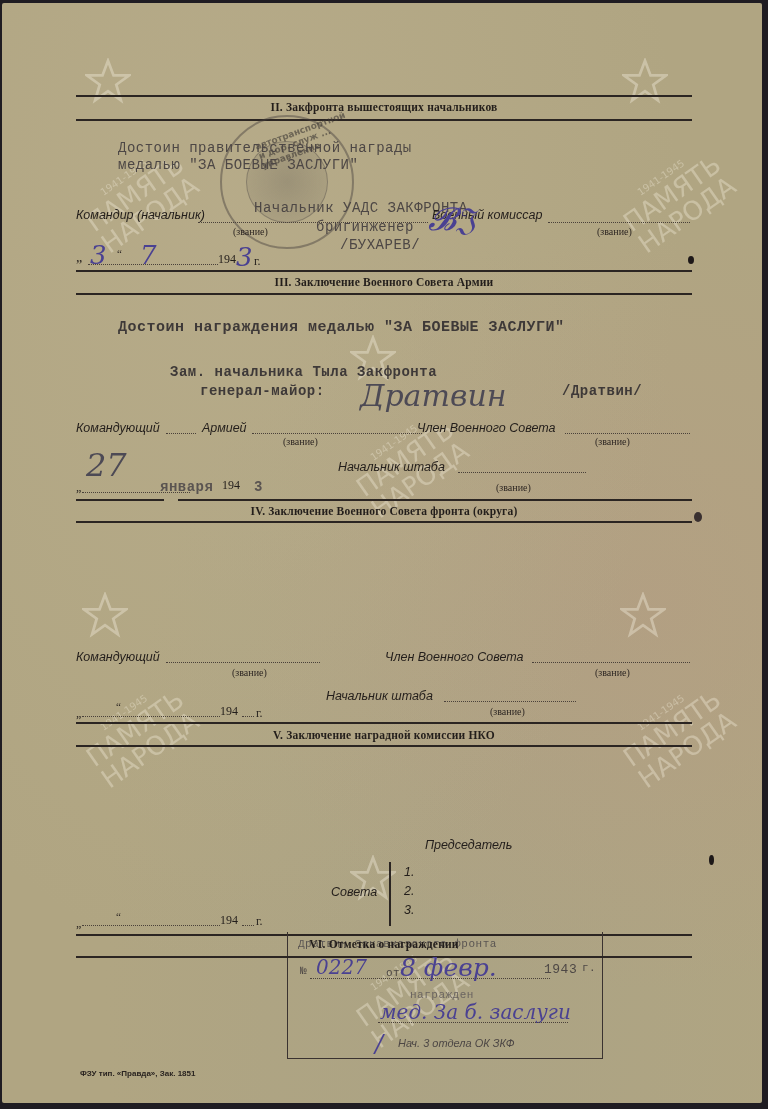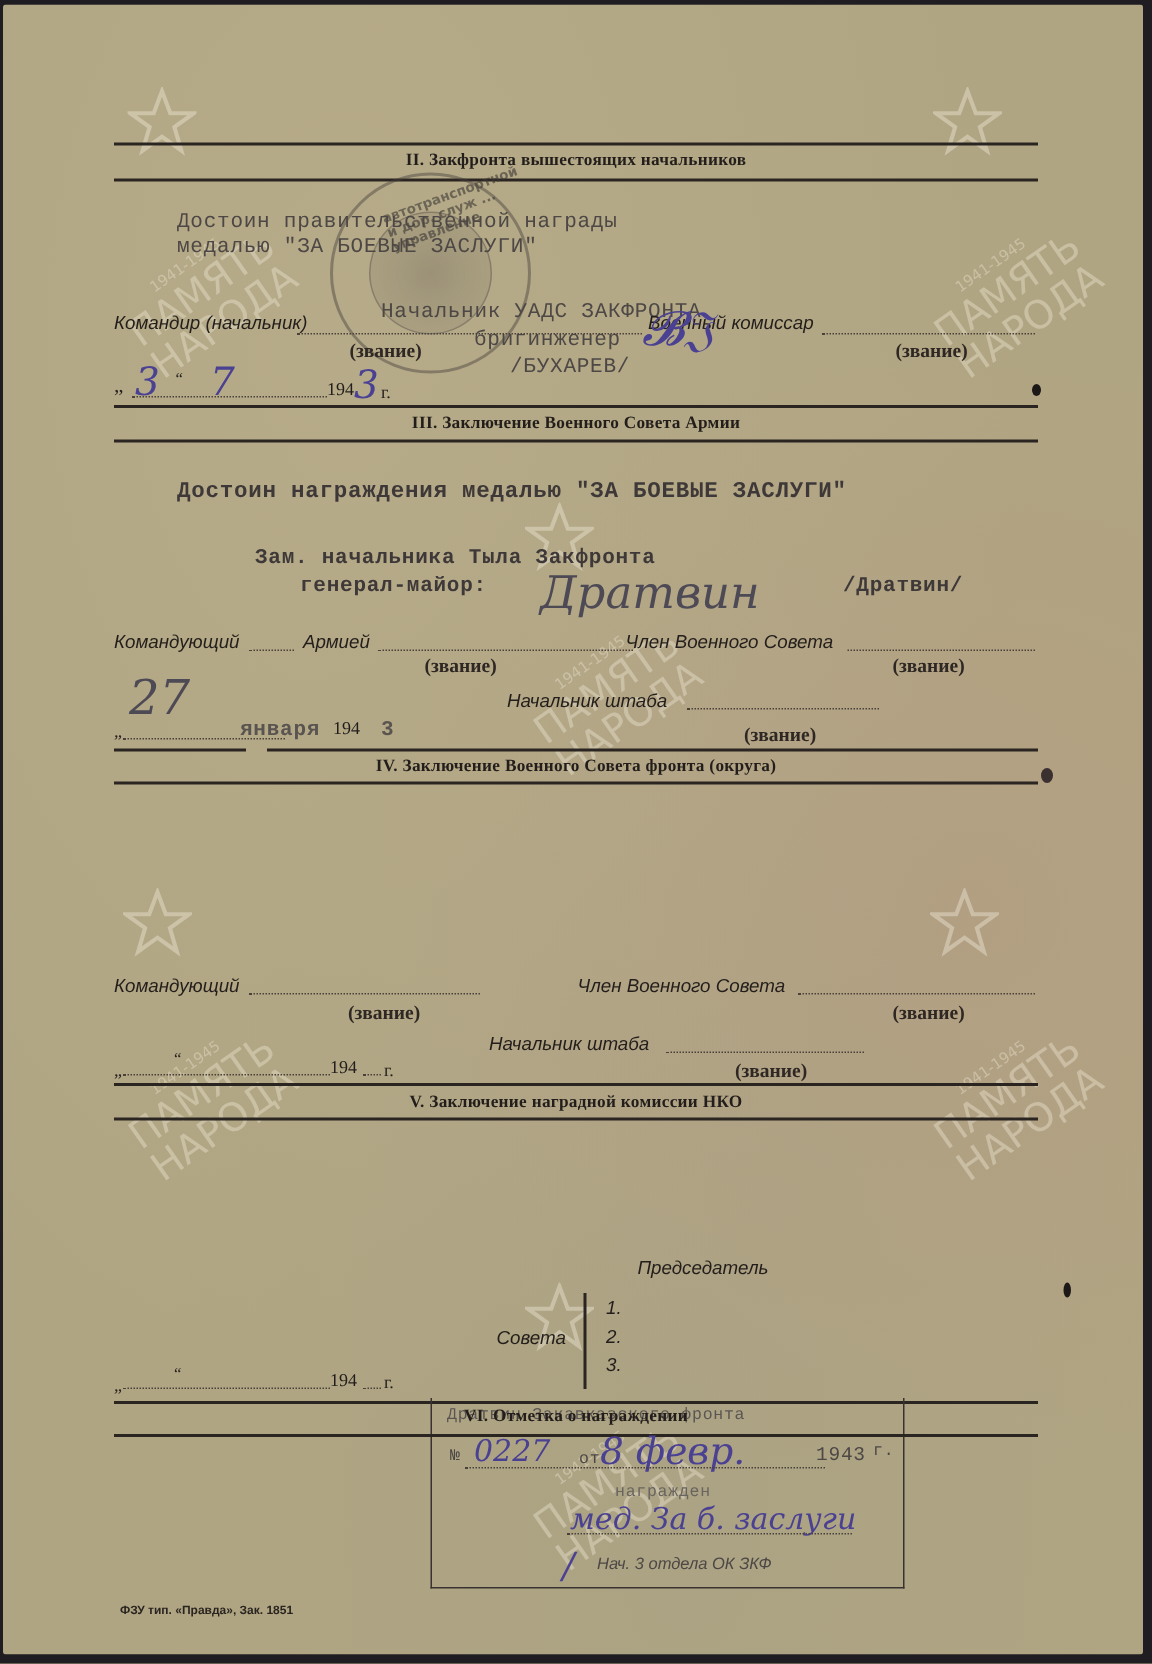--- a/index.html
+++ b/index.html
@@ -24,21 +24,21 @@
   .section-title {
     position: absolute; left: 76px; width: 616px; text-align: center;
     font-family: "Liberation Serif", "DejaVu Serif", serif;
     font-weight: bold; font-size: 11.5px; letter-spacing: 0.2px; color: #231e1b;
   }
   .label {
     position: absolute; font-style: italic; font-size: 12.5px; color: #231e1b;
     font-family: Liberation Sans, sans-serif;
   }
   .small {
-    position: absolute; font-size: 13px; font-weight: bold; color: #2e2723;
+    position: absolute; font-size: 10px; font-weight: normal; color: #2e2723;
     font-family: "Liberation Serif", "DejaVu Serif", serif;
   }
   .dots {
     position: absolute; height: 0; border-bottom: 1px dotted #4a413a;
   }
   .typed {
     position: absolute; font-family: "Liberation Mono", "DejaVu Sans Mono", monospace;
     color: #4d4745; font-size: 14px; letter-spacing: 0.5px;
   }
   .typed.bold { font-weight: bold; color: #3e3938; }

